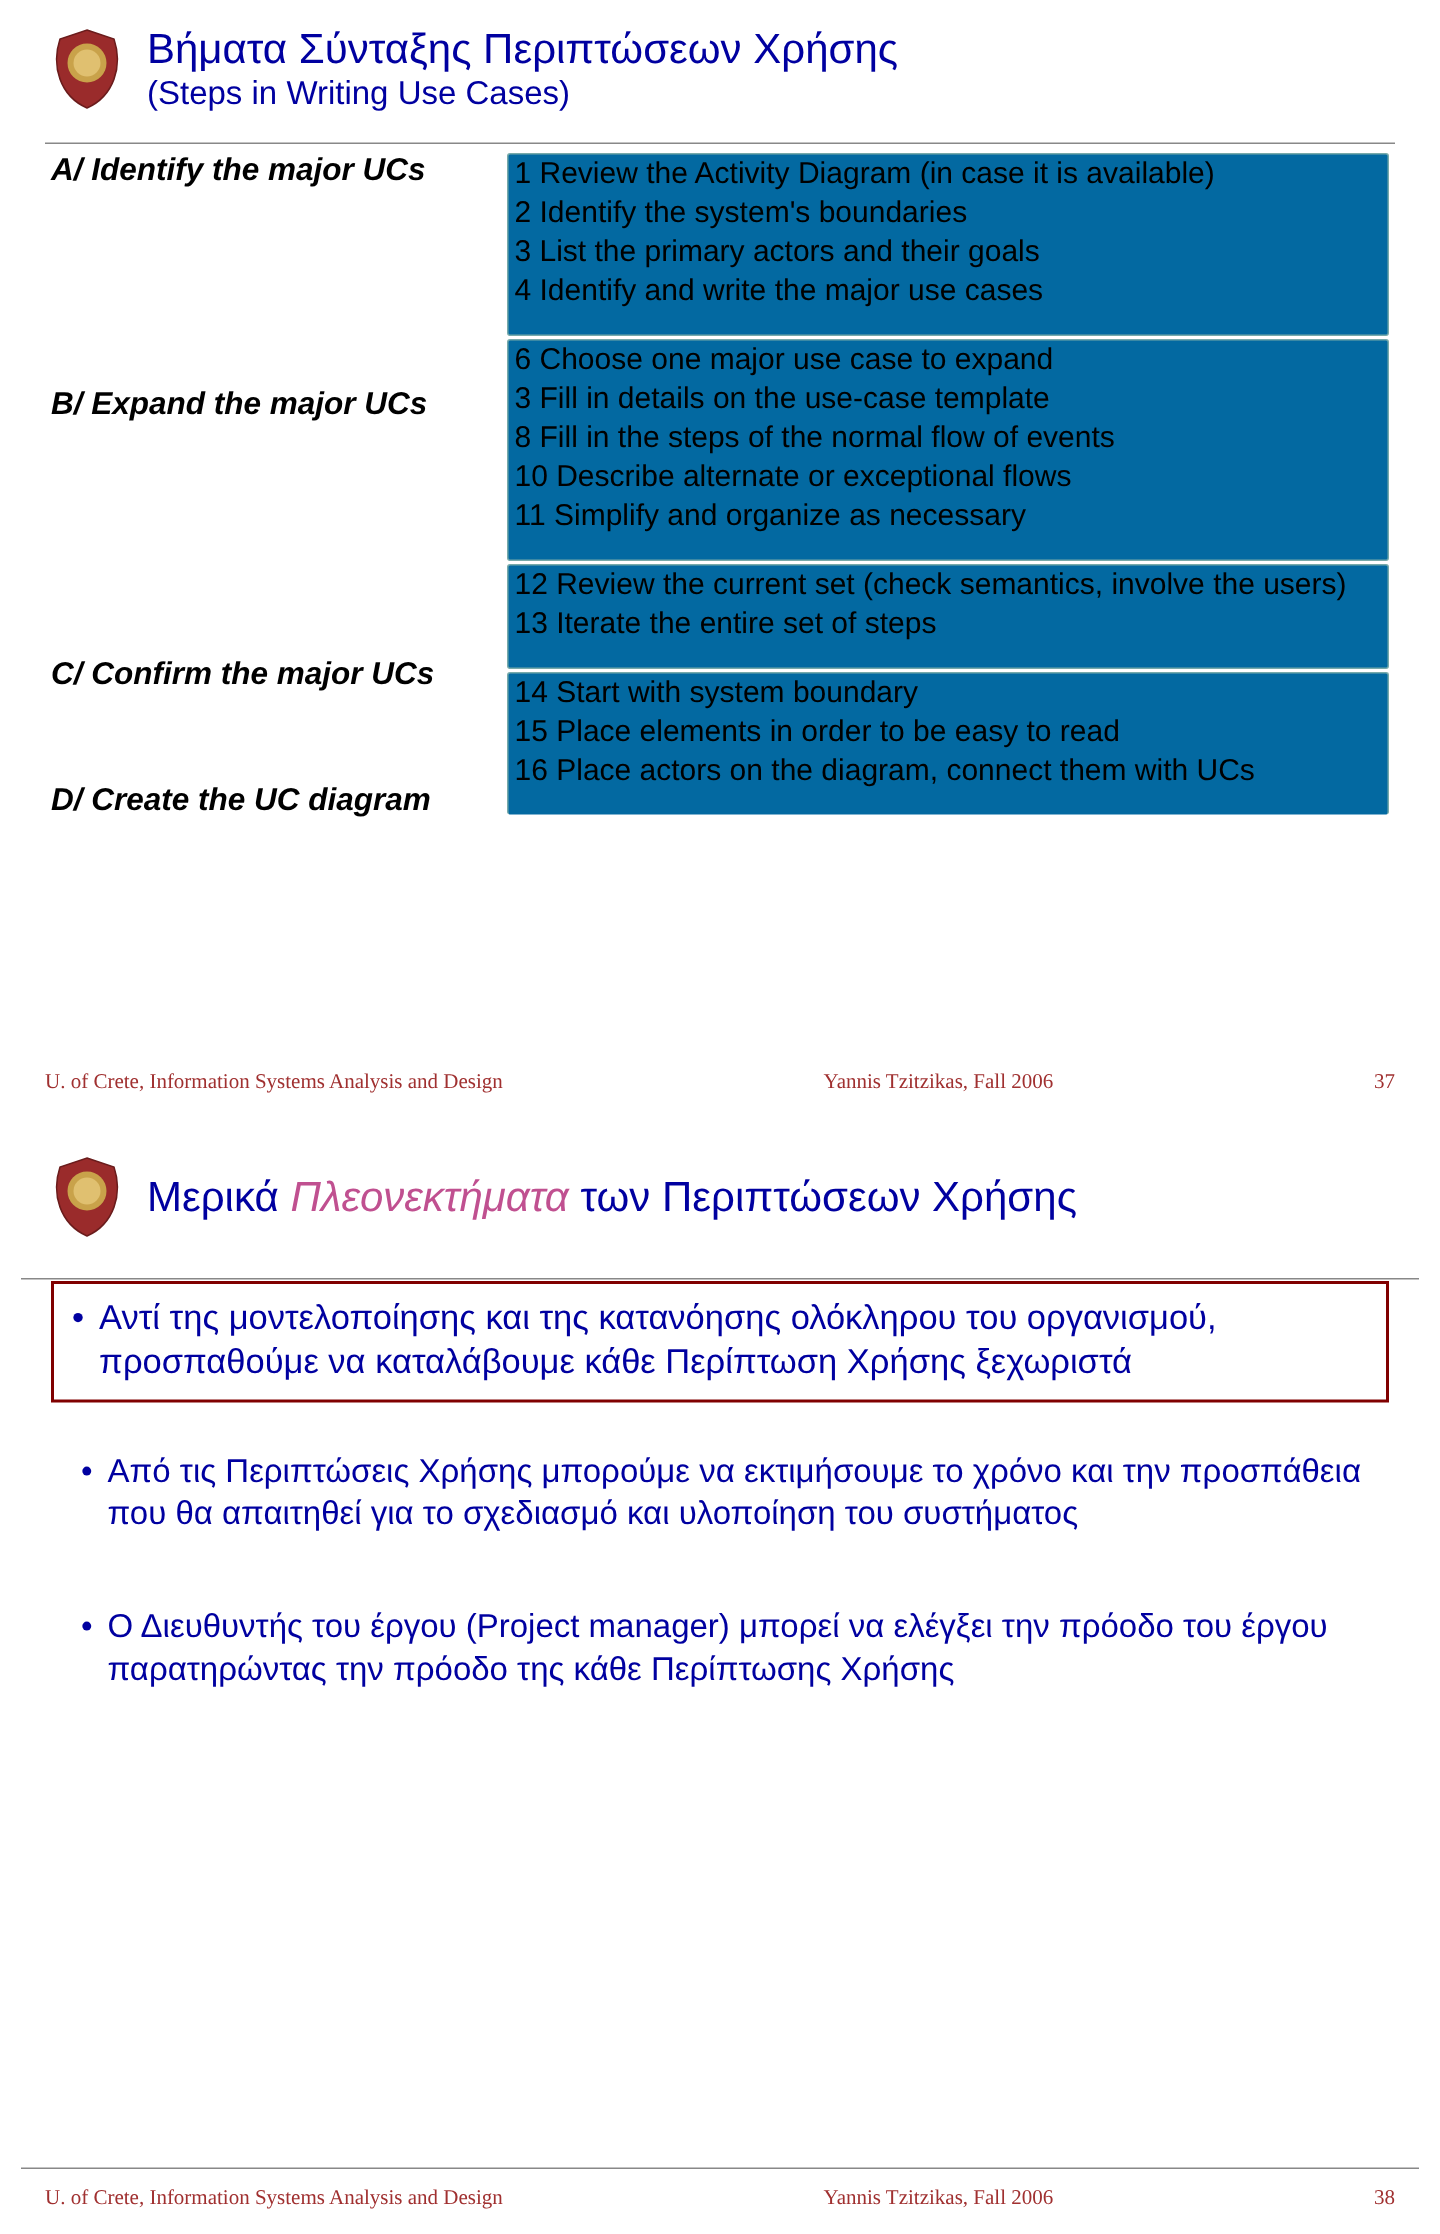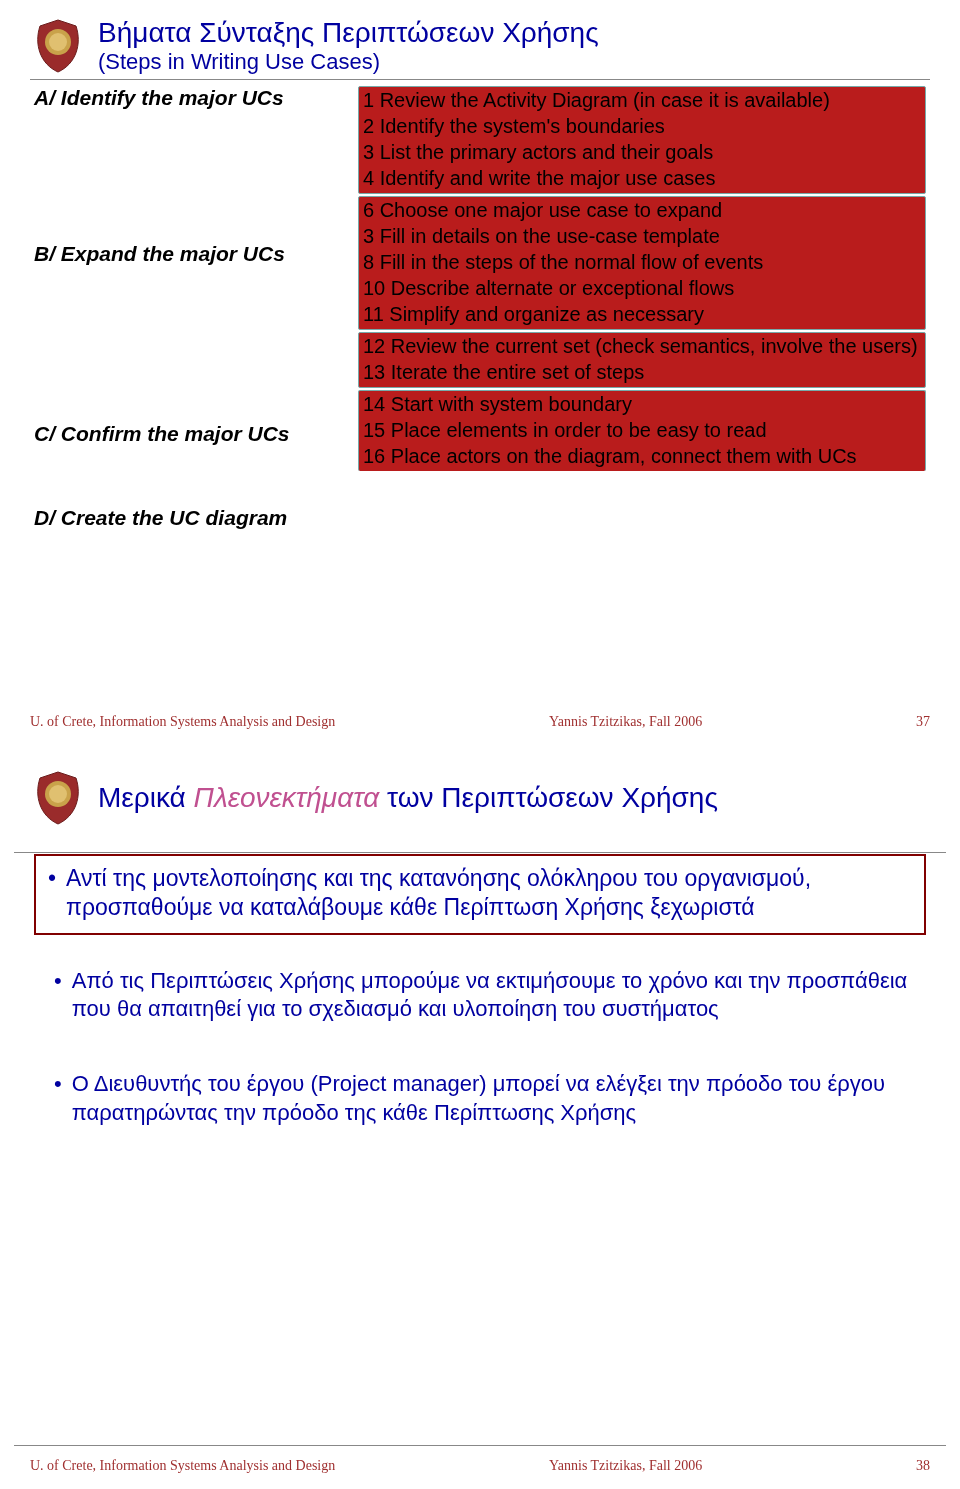--- a/index.html
+++ b/index.html
@@ -15,21 +15,21 @@
     height: 744px;
     background: #ffffff;
     position: relative;
     padding: 18px 30px 0 30px;
   }
 
   .title-block {
     display: flex;
     align-items: center;
     gap: 12px;
-    margin-bottom: 4px;
+    margin-bottom: 20px;
   }
 
   .logo {
     width: 56px;
     height: 56px;
     flex-shrink: 0;
   }
   .logo svg { display: block; }
 
   .title-text { display: flex; flex-direction: column; }
@@ -53,21 +53,21 @@
   }
   .hr-long {
     position: absolute;
     left: 14px; right: 14px;
     border-top: 1px solid #888;
   }
 
   
   .cols {
     display: flex;
-    gap: 24px;
+    gap: 4px;
     padding: 0 4px;
     height: 570px;
     position: relative;
   }
   .left-col {
     width: 300px;
     flex-shrink: 0;
     font-size: 21px;
     color: #000;
     font-style: italic;
@@ -84,22 +84,22 @@
   .right-col {
     flex: 1;
     font-size: 20px;
     color: #000;
     line-height: 1.25;
     position: relative;
   }
   .group-box {
     border: 1px solid #7aa;
     border-radius: 2px;
-    background: #b91c1c;
-    padding: 1px 4px 1px 4px;
+    background: #0369a1;
+    padding: 1px 4px 15px 4px;
     margin-bottom: 2px;
   }
   .right-col .line { margin: 0 0 1px 0; }
 
   .footer {
     position: absolute;
     bottom: 14px;
     left: 30px;
     right: 30px;
     display: flex;

